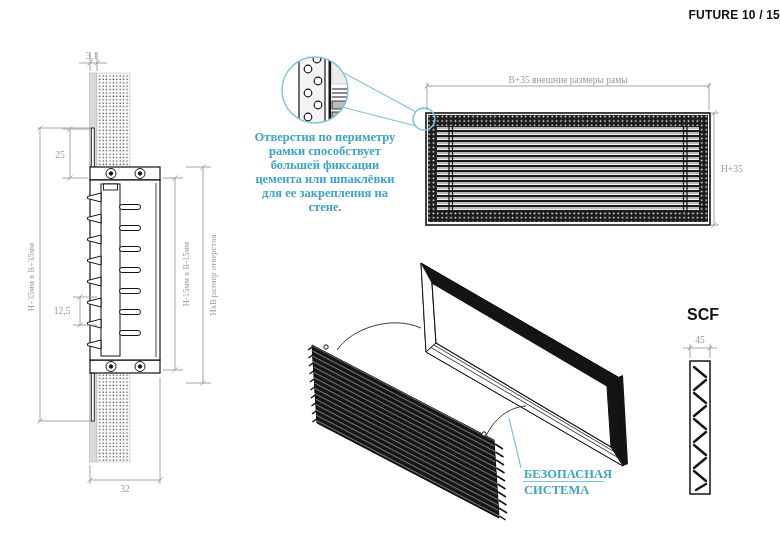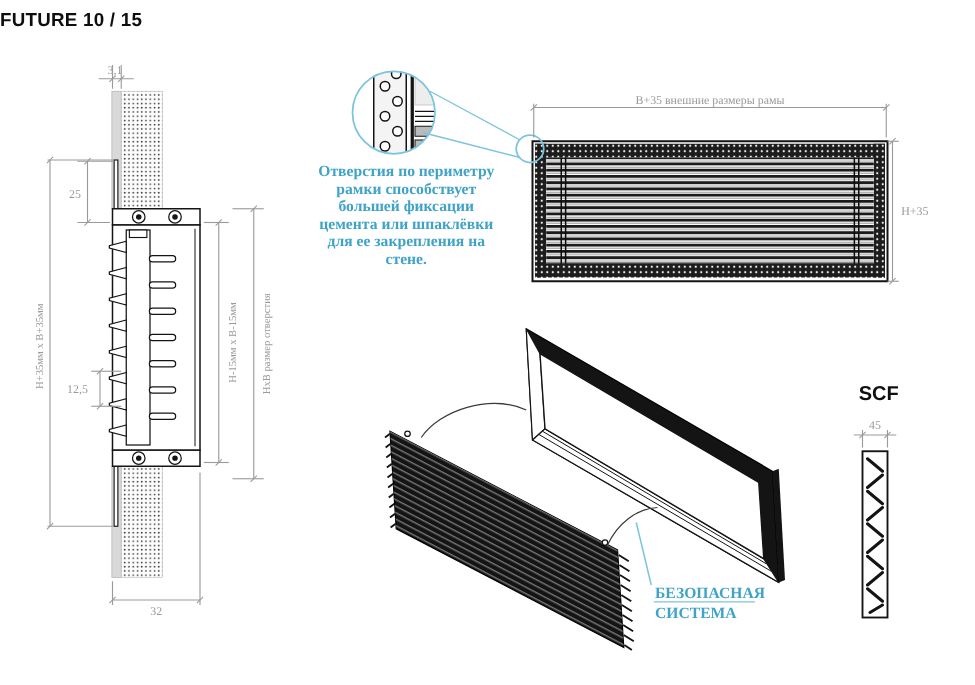--- a/index.html
+++ b/index.html
@@ -1,19 +1,19 @@
 <!DOCTYPE html>
 <html><head>
 <meta charset="utf-8">
 <style>
   html,body{margin:0;padding:0;background:#ffffff;}
   #stage{position:relative;width:780px;height:548px;background:#ffffff;overflow:hidden;
          font-family:"Liberation Sans",sans-serif;}
-  #title{position:absolute;left:0;top:8px;width:780px;text-align:left;
-         font-family:"Liberation Sans",sans-serif;font-weight:bold;font-size:15px;
+  #title{position:absolute;left:0;top:8px;width:780px;text-align:right;
+         font-family:"Liberation Sans",sans-serif;font-weight:bold;font-size:12px;
          letter-spacing:0.2px;color:#0e0e0e;}
   svg text{font-family:"Liberation Serif",serif;}
   .dimtxt{fill:#9a9a9a;font-size:9.5px;}
   .dimtxt-sm{fill:#9a9a9a;font-size:8.5px;}
   .note{fill:#3fa3c8;font-size:12.5px;font-weight:bold;}
   .safety{fill:#3fa3c8;font-size:12.5px;font-weight:bold;}
   .scf{fill:#101010;font-size:16px;font-weight:bold;font-family:"Liberation Sans",sans-serif;}
 </style>
 </head>
 <body>

